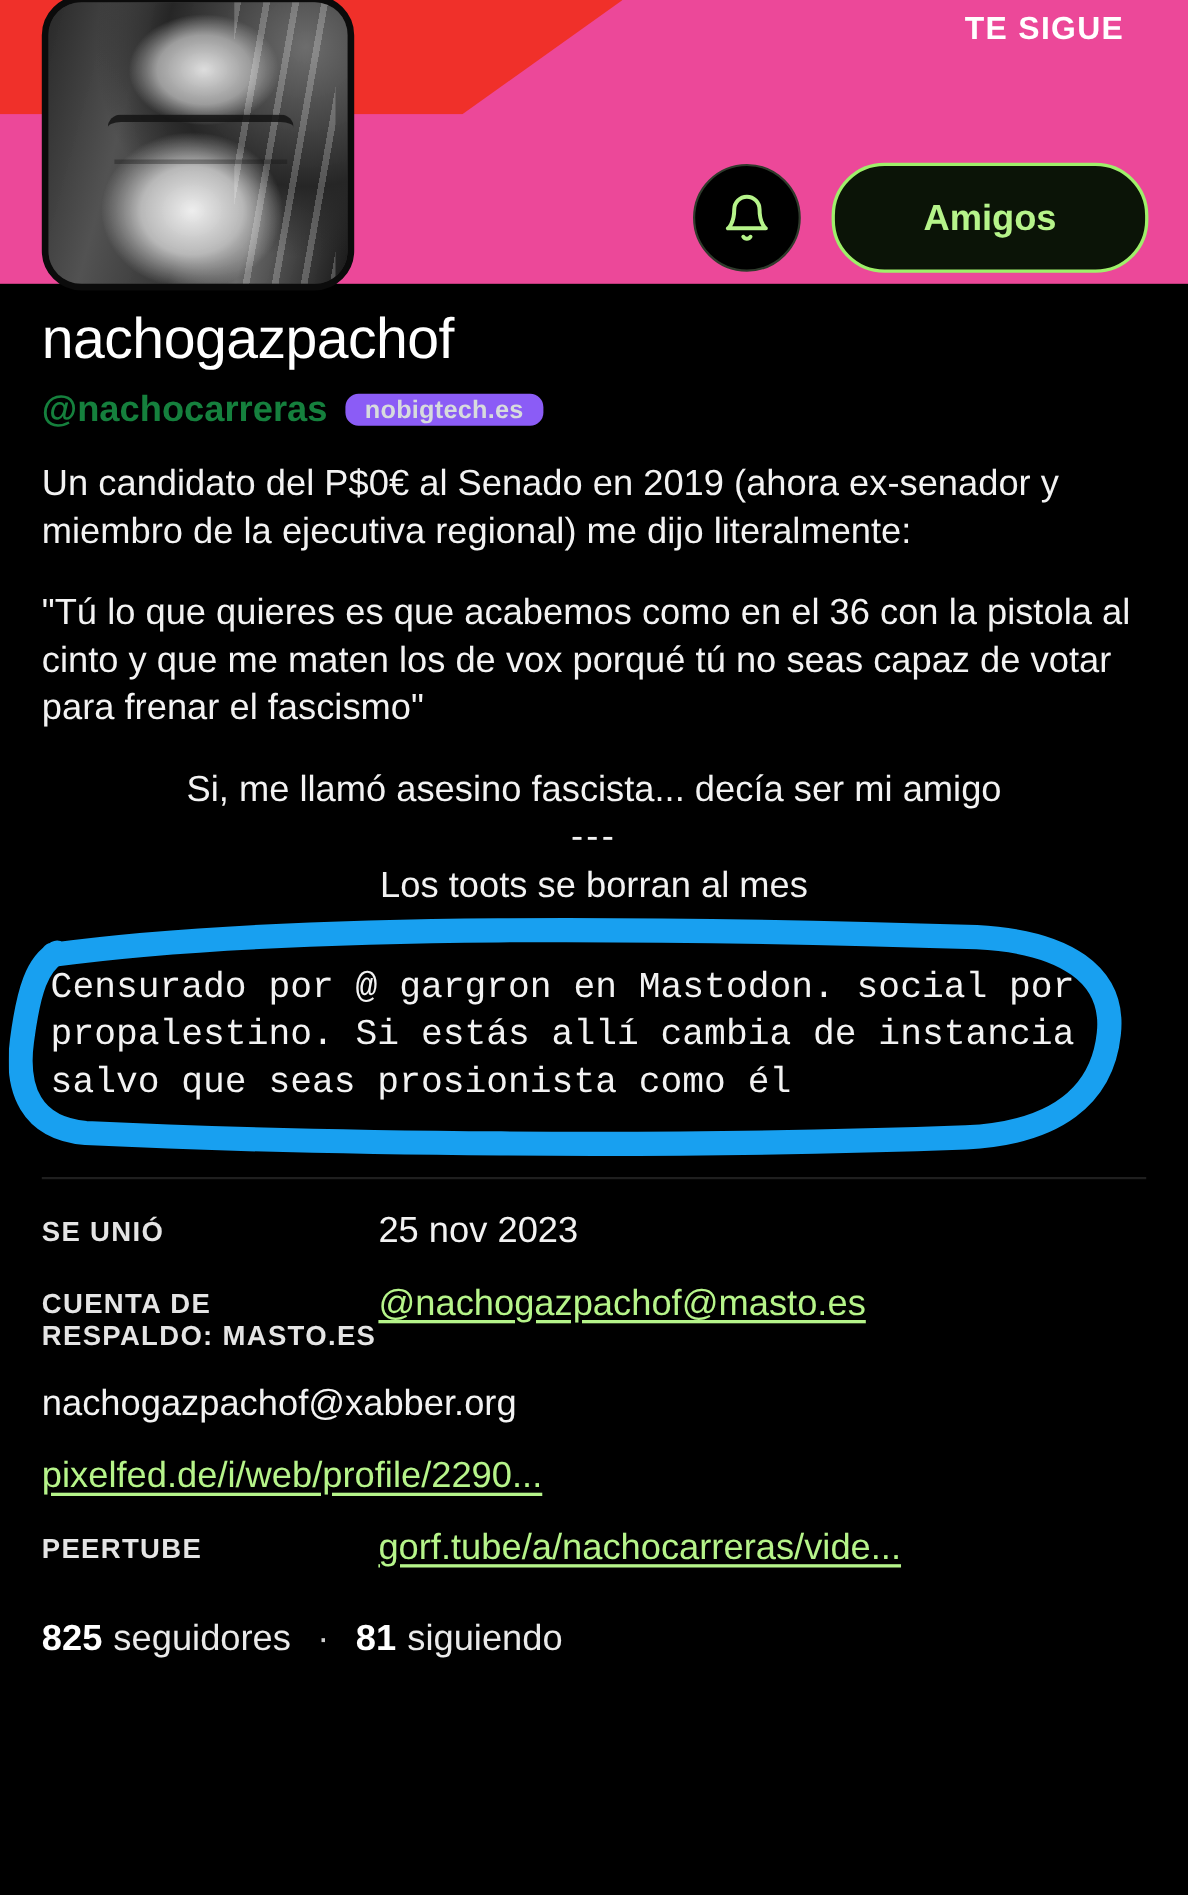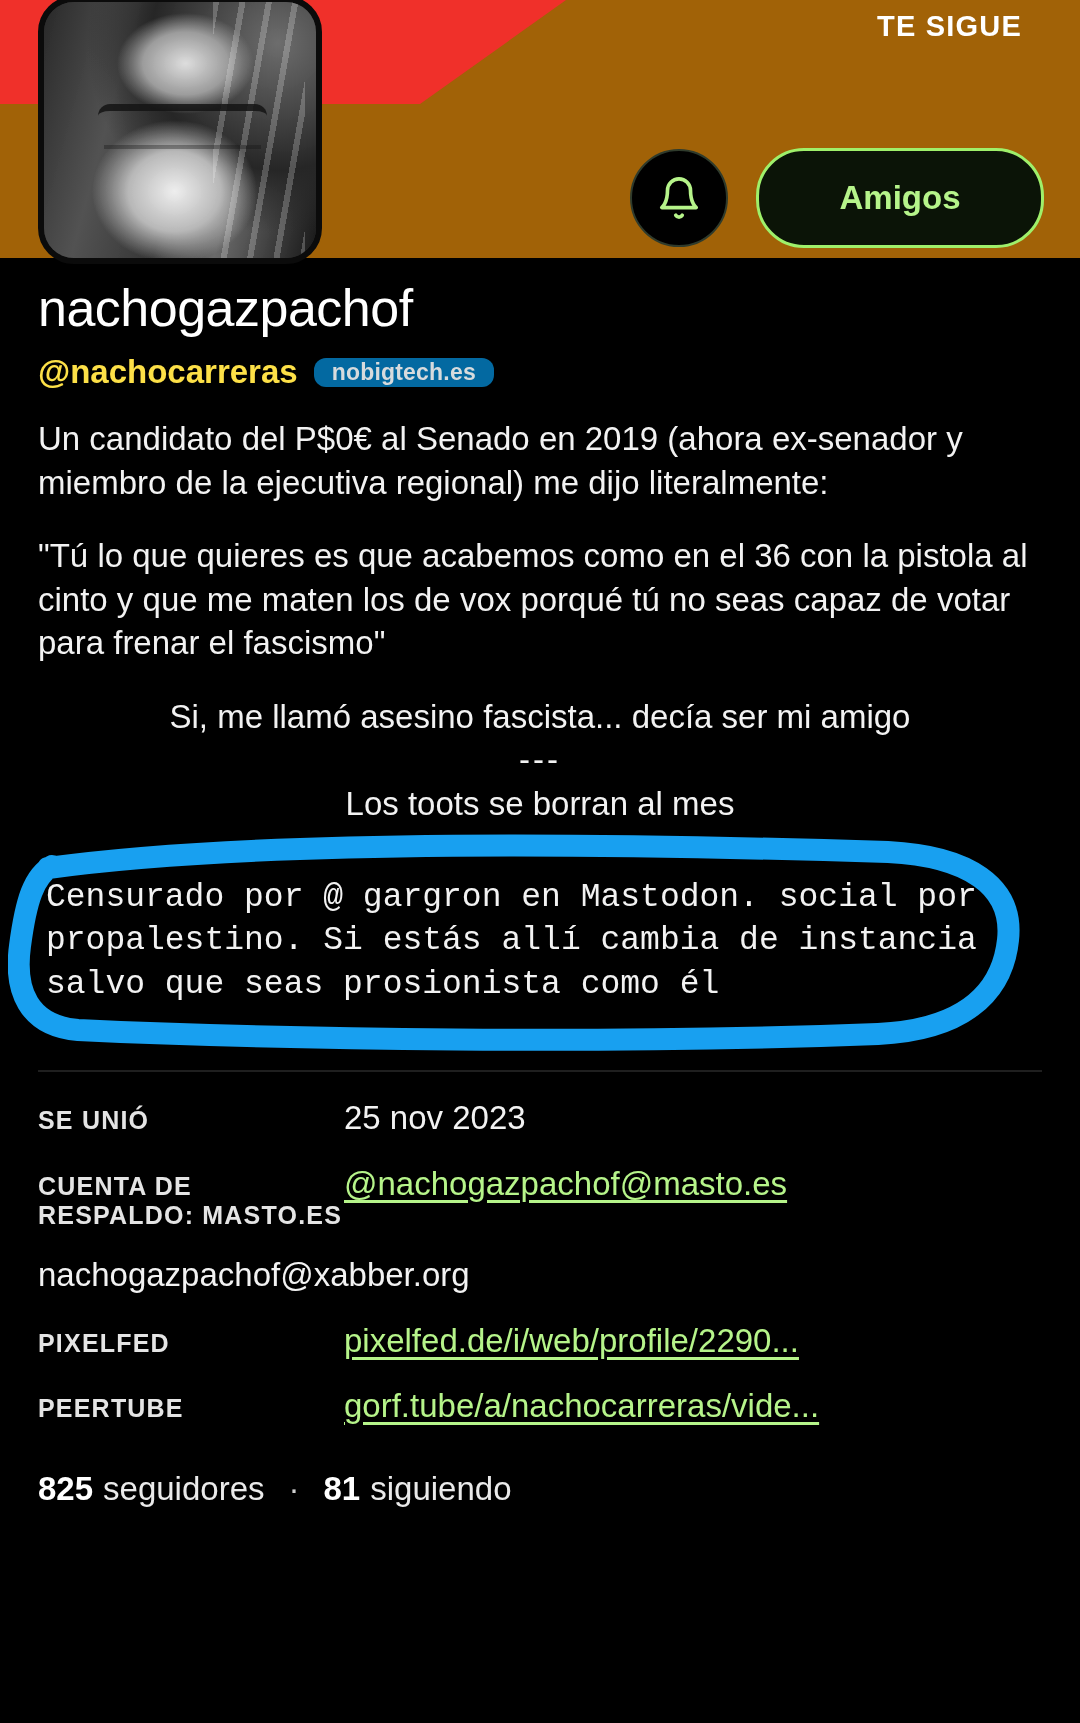--- a/index.html
+++ b/index.html
@@ -13,21 +13,21 @@
     font-family: "Liberation Sans", sans-serif;
     color: #ffffff;
     overflow: hidden;
     position: relative;
   }
 
   
   .header {
     position: relative;
     height: 258px;
-    background: #a16207;
+    background: #ec4899;
     padding-left: 31px;
   }
   .banner-shape {
     position: absolute;
     top: 0;
     left: 0;
     width: 566px;
     height: 104px;
     background: #f0302a;
     clip-path: polygon(0 0, 566px 0, 420px 104px, 0 104px);
@@ -129,24 +129,24 @@
   }
   .handle-row {
     display: flex;
     align-items: center;
     gap: 16px;
     margin-top: 16px;
   }
   .handle {
     font-size: 33px;
     font-weight: 700;
-    color: #fde047;
+    color: #15803d;
   }
   .instance-chip {
-    background: #0369a1;
+    background: #8b5cf6;
     color: #d7dbdd;
     font-size: 23px;
     font-weight: 700;
     padding: 1px 18px;
     border-radius: 12px;
     letter-spacing: 0.2px;
   }
 
   
   .bio {
@@ -293,21 +293,20 @@
   <div class="meta-row">
     <div class="meta-label">CUENTA DE RESPALDO: MASTO.ES</div>
     <div class="meta-value link">@nachogazpachof@masto.es</div>
   </div>
 
   <div class="meta-row">
     <div class="meta-value">nachogazpachof@xabber.org</div>
   </div>
 
   <div class="meta-row">
-    <div class="meta-label">PIXELFED</div>
     <div class="meta-value link">pixelfed.de/i/web/profile/2290...</div>
   </div>
 
   <div class="meta-row">
     <div class="meta-label">PEERTUBE</div>
     <div class="meta-value link">gorf.tube/a/nachocarreras/vide...</div>
   </div>
 
 </div>
 

